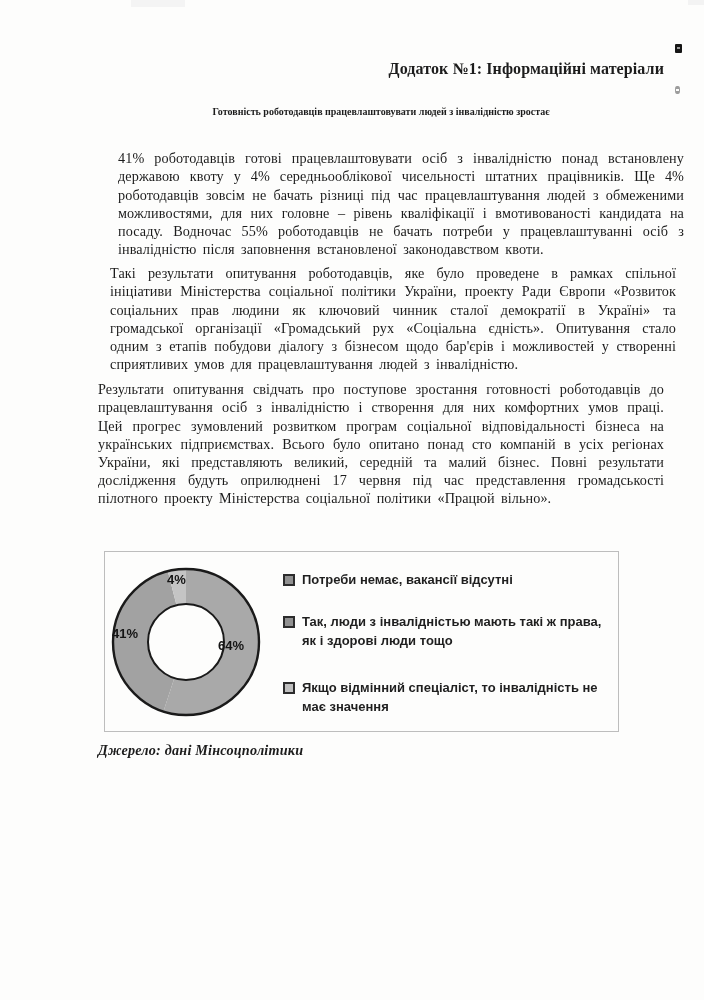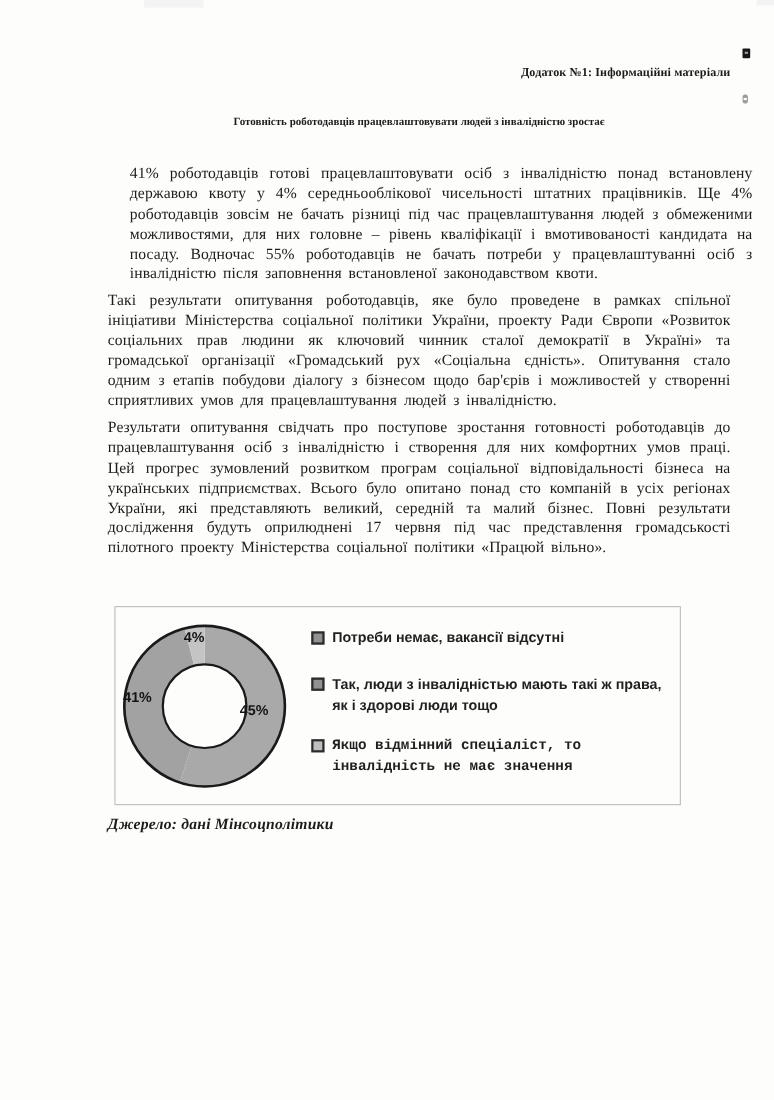--- a/index.html
+++ b/index.html
@@ -11,32 +11,32 @@
   
   .scan-bar-top{position:absolute;left:131px;top:0;width:54px;height:7px;background:#f4f4f4;}
   .scan-bar-topright{position:absolute;left:688px;top:0;width:16px;height:5px;background:#f3f3f3;}
   .scan-dot{position:absolute;left:675px;top:44px;width:7px;height:9px;background:#161616;border-radius:1px;}
   .scan-dot:after{content:"";position:absolute;left:2px;top:3px;width:3px;height:2px;background:#9b9b9b;}
   .scan-mark{position:absolute;left:675px;top:86px;width:5px;height:8px;background:#858585;border-radius:40%;opacity:.8;}
   .scan-mark:after{content:"";position:absolute;left:1px;top:3px;width:3px;height:2px;background:#fdfdfc;}
 
   .doc-header{
     position:absolute;left:98px;top:60px;width:566px;
-    font-weight:bold;font-size:11px;text-align:right;letter-spacing:.1px;
+    font-weight:bold;font-size:16px;text-align:right;letter-spacing:.1px;
   }
   .doc-title{
     position:absolute;left:98px;top:106px;width:566px;
     font-weight:bold;font-size:10px;text-align:center;
   }
   .para{
     position:absolute;left:98px;width:566px;
     font-size:14.2px;line-height:18.2px;text-align:justify;
     word-spacing:2.6px;letter-spacing:.1px;
   }
-  .p1{top:135px;margin-left:20px;} .p2{top:250px;} .p3{top:366px;}
+  .p1{top:135px;margin-left:20px;} .p2{top:250px;margin-left:12px;} .p3{top:366px;}
   .question{
     position:absolute;left:98px;top:524px;width:566px;
     font-weight:bold;font-size:14.2px;letter-spacing:.1px;
   }
   .chart-box{
     position:absolute;left:104px;top:551px;width:513px;height:179px;
     background:#fdfdfc;border:1px solid #bdbdbd;
   }
   .donut-svg{position:absolute;left:0;top:10px;}
   .pct{
@@ -44,21 +44,21 @@
     font-weight:bold;font-size:13px;color:#141414;
   }
   .pct-0{left:113px;top:86px;}   
   .pct-1{left:7px;top:74px;}     
   .pct-2{left:62px;top:20px;}    
   .legend-item{
     position:absolute;left:178px;width:330px;display:flex;align-items:flex-start;
     font-family:"Liberation Sans", sans-serif;font-weight:bold;font-size:13px;
     line-height:19px;color:#1f1f1f;
   }
-  .li-0{top:18px;} .li-1{top:60px;justify-content:center;} .li-2{top:116px;font-family:Liberation Mono, monospace;}
+  .li-0{top:18px;} .li-1{top:60px;justify-content:center;} .li-2{top:126px;}
   .legend-marker{
     flex:0 0 auto;width:8px;height:8px;margin:4px 7px 0 0;
     border:2px solid #2c2c2c;background:#9a9a9a;
   }
   .source{
     position:absolute;left:98px;top:742px;
     font-weight:bold;font-style:italic;font-size:14.2px;letter-spacing:.2px;
   }
 </style>
 </head>
@@ -81,21 +81,21 @@
 
   <div class="chart-box">
     <svg id="donut" class="donut-svg" width="162" height="160" viewBox="0 0 162 160">
         <path d="M81 7 A73 73 0 1 1 58.44175941062881 149.4271256895462 L69.25735421375198 116.14014761921584 A38 38 0 1 0 81 42 Z" fill="#a9a9a9" stroke="none"></path>
         <path d="M58.44175941062881 149.4271256895462 A73 73 0 0 1 62.84563823696556 9.293429237609942 L71.54978428773549 43.193839877112026 A38 38 0 0 0 69.25735421375198 116.14014761921584 Z" fill="#a2a2a2" stroke="none"></path>
         <path d="M62.84563823696556 9.293429237609942 A73 73 0 0 1 80.99999999999999 7 L81 42 A38 38 0 0 0 71.54978428773549 43.193839877112026 Z" fill="#c4c4c4" stroke="none"></path>
         <circle cx="81" cy="80" r="73" fill="none" stroke="#1a1a1a" stroke-width="2.4"></circle>
         <circle cx="81" cy="80" r="38" fill="none" stroke="#1a1a1a" stroke-width="2"></circle>
       </svg>
 
-    <span class="pct pct-0">45%</span>
+    <span class="pct pct-0">64%</span>
     <span class="pct pct-1">41%</span>
     <span class="pct pct-2">4%</span>
 
     <div class="legend-item li-0">
       <span class="legend-marker" style="background: rgb(145, 145, 145);"></span>
       <span>Потреби немає, вакансії відсутні</span>
     </div>
     <div class="legend-item li-1">
       <span class="legend-marker" style="background: rgb(145, 145, 145);"></span>
       <span>Так, люди з інвалідністью мають такі ж права, як і здорові люди тощо</span>

